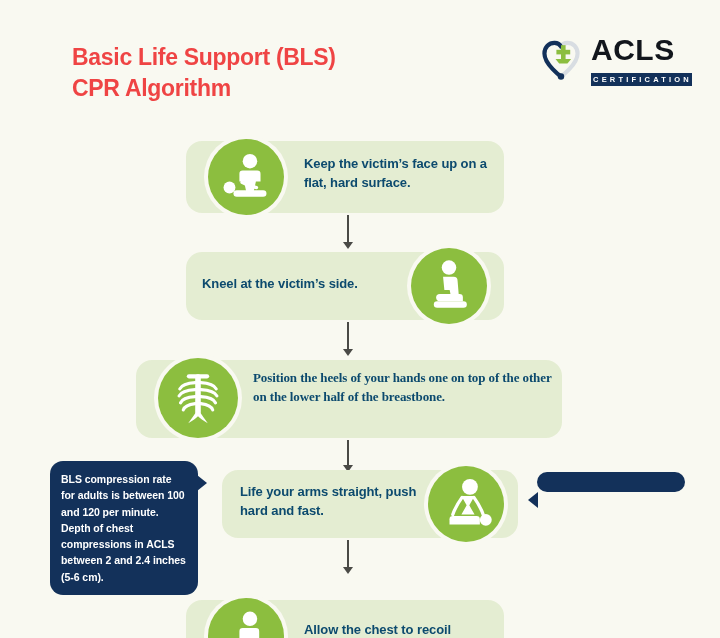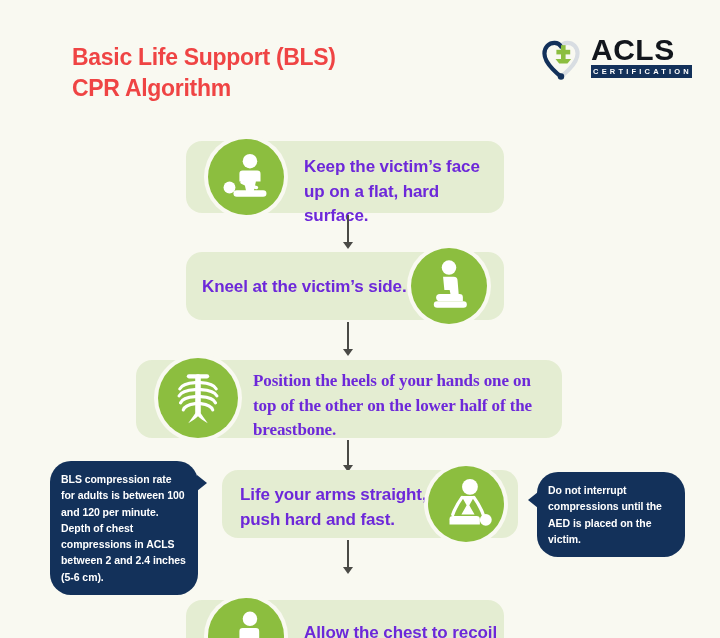--- a/index.html
+++ b/index.html
@@ -57,21 +57,21 @@
   #logo-mark { width: 46px; height: 46px; display:block; }
   #logo-text { display: flex; flex-direction: column; align-items: stretch; }
   #logo-acls {
     font-size: 30px;
     font-weight: bold;
     color: #12161c;
     letter-spacing: 0.5px;
     line-height: 0.95;
   }
   #logo-cert {
-    margin-top: 0;
+    margin-top: 8px;
     background: #13315a;
     color: #ffffff;
     font-size: 7.5px;
     letter-spacing: 3.2px;
     text-align: center;
     padding: 2px 0 2px 2px;
     font-weight: bold;
   }
 
   
@@ -85,23 +85,23 @@
   .step-box.shadow::after {
     content: "";
     position: absolute;
     left: 6px; top: 6px; right: -6px; bottom: -6px;
     background: #eef2e2;
     border-radius: 16px;
     z-index: -1;
   }
   .step-text {
     position: absolute;
-    font-size: 17px;
-    font-weight: bold;
-    color: #6d28d9;
+    font-size: 13px;
+    font-weight: bold;
+    color: #0c4a6e;
     line-height: 1.45;
     letter-spacing: -0.1px;
   }
   .icon-circle {
     position: absolute;
     border-radius: 50%;
     background: #8cbe3f;
     box-shadow: 0 0 0 4px #f9f9f1;
     display: flex;
     align-items: center;
@@ -126,21 +126,21 @@
     width: 0; height: 0;
     border-left: 5px solid transparent;
     border-right: 5px solid transparent;
     border-top: 7px solid #4a4a46;
   }
 
   
   .callout {
     position: absolute;
     background: #13315a;
-    border-radius: 21px;
+    border-radius: 13px;
     color: #ffffff;
     font-size: 10.5px;
     font-weight: bold;
     line-height: 1.55;
     padding: 10px 11px;
     box-sizing: border-box;
     letter-spacing: -0.05px;
   }
   .callout .tail {
     position: absolute;
@@ -258,21 +258,20 @@
         <circle cx="56" cy="24" r="12" fill="#ffffff"></circle>
         <path d="M43 38 h20 l-8 14 l8 14 h-20 l8 -14 z" fill="#ffffff"></path>
         <path d="M30 68 h36 a5 5 0 0 1 5 5 v8 h-46 v-8 a5 5 0 0 1 5 -5 z" fill="#ffffff"></path>
         <circle cx="80" cy="74" r="9" fill="#ffffff"></circle>
         <path d="M44 40 q-10 14 -14 26" stroke="#ffffff" stroke-width="5" fill="none" stroke-linecap="round"></path>
         <path d="M62 40 q10 14 14 26" stroke="#ffffff" stroke-width="5" fill="none" stroke-linecap="round"></path>
       </svg>
     </div>
 
     <div class="callout right" style="left:537px; top:472px; width:148px;">
-      <span>Do not interrupt compressions until the AED is placed on the victim.</span>
       <span class="tail"></span>
     </div>
 
     <div class="connector" style="left:341px; top:540px; height:34px;">
       <div class="line"></div>
         <div class="head"></div>
     </div>
 
     <div class="step-box shadow" style="left:186px; top:600px; width:318px; height:72px;"></div>
     <div class="step-text" style="left:304px; top:621px; width:220px;">Allow the chest to recoil</div>

